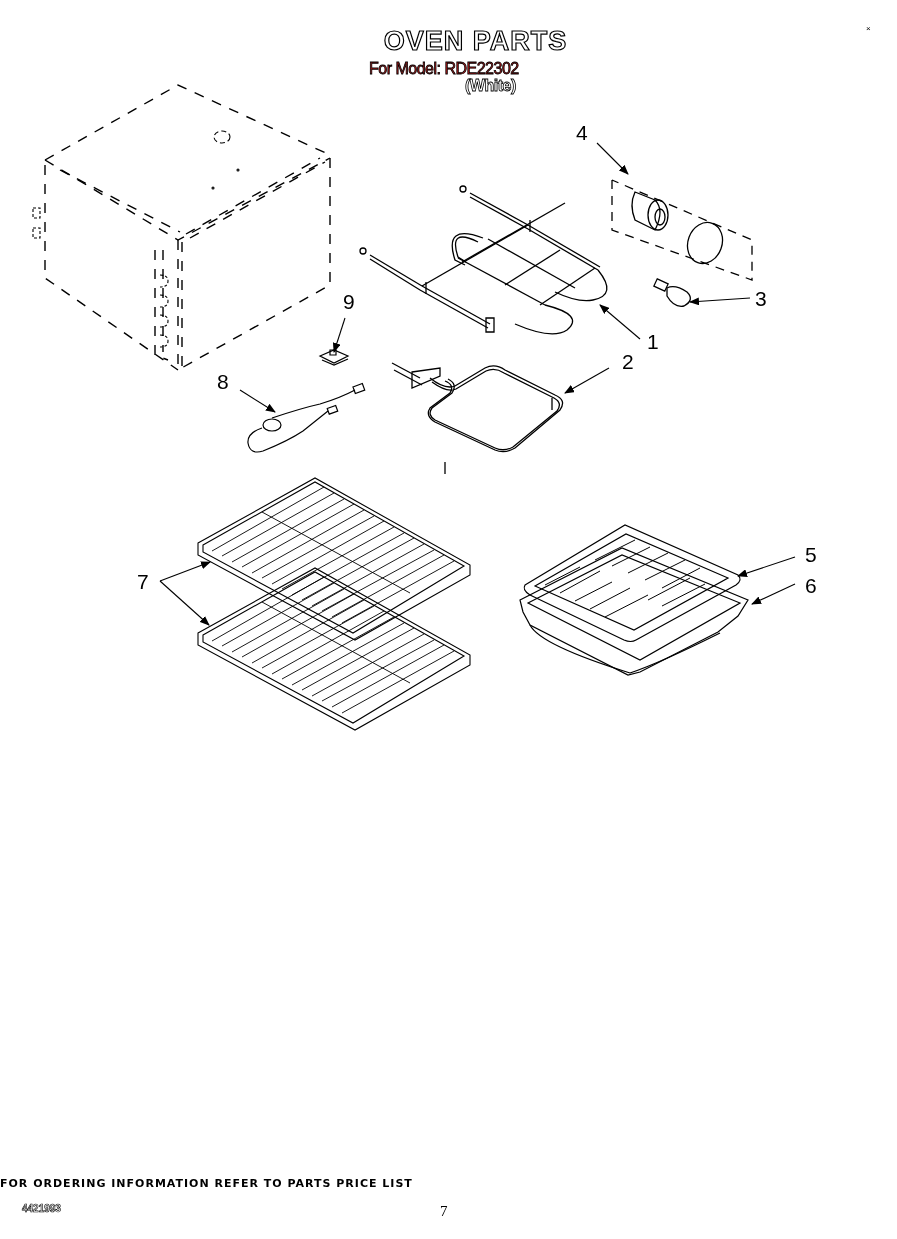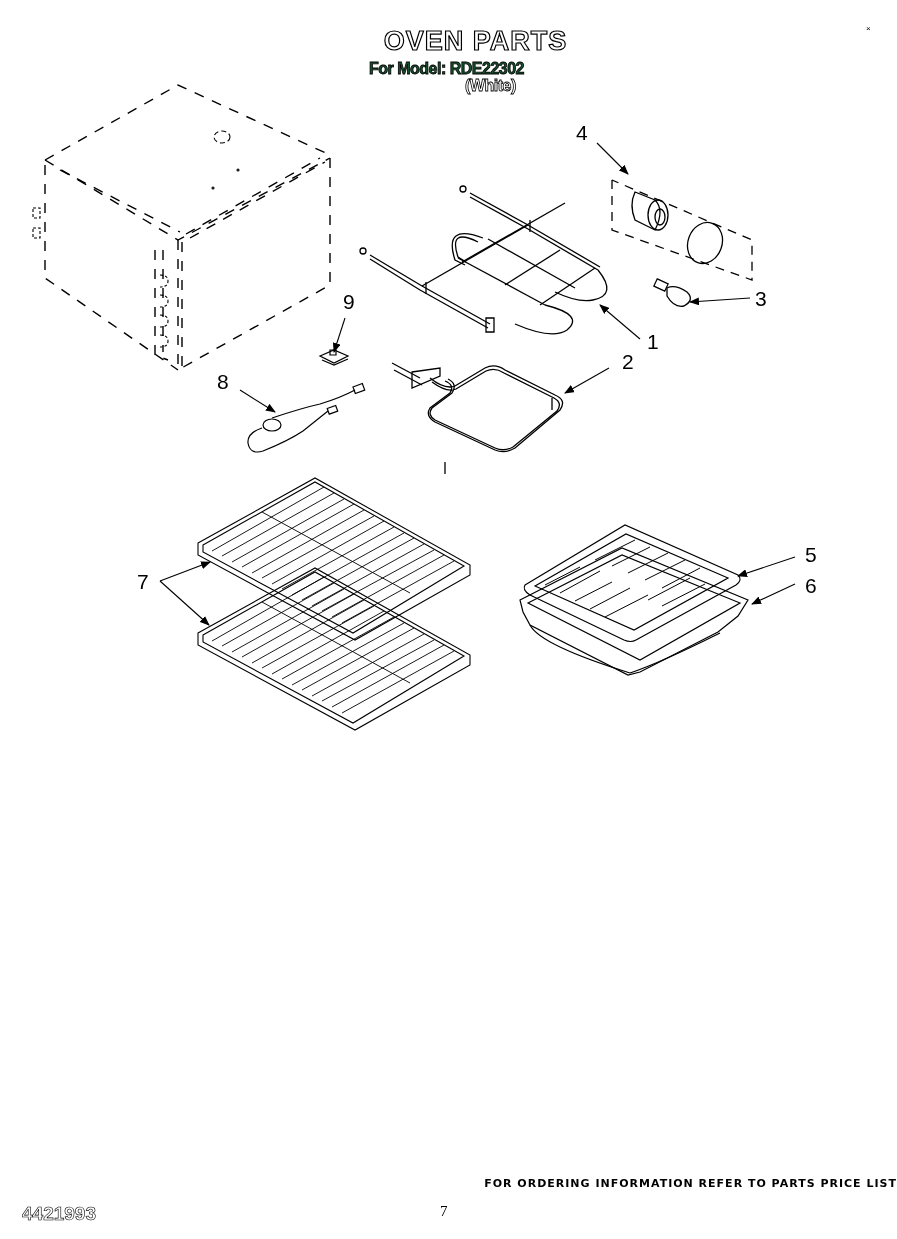--- a/index.html
+++ b/index.html
@@ -4,36 +4,36 @@
   <style>
     html, body { margin: 0; padding: 0; background: #ffffff; }
     body { width: 897px; height: 1239px; position: relative; overflow: hidden; font-family: "Liberation Sans", sans-serif; color: #000; }
     .title {
       position: absolute; left: 0; width: 897px; top: 26px; text-align: center;
       font-family: "Liberation Sans", sans-serif; font-size: 27px; font-weight: bold;
       color: #fff; -webkit-text-stroke: 1.2px #000; letter-spacing: 1px; padding-left: 27px;
     }
     .model {
       position: absolute; left: 369px; top: 60px;
-      font-family: "Liberation Sans Narrow", "Liberation Sans", sans-serif; font-size: 16px; font-weight: bold;
-      color: #14532d; -webkit-text-stroke: 0.8px #000; letter-spacing: -0.5px;
+      font-family: "Liberation Sans Narrow", "Liberation Sans", sans-serif; font-size: 16px; font-weight: normal;
+      color: #b91c1c; -webkit-text-stroke: 0.8px #000; letter-spacing: -0.5px;
     }
     .color {
       position: absolute; left: 465px; top: 77px;
       font-family: "Liberation Sans", sans-serif; font-size: 16px; font-weight: bold;
       color: #fff; -webkit-text-stroke: 0.8px #000; letter-spacing: -0.5px;
     }
     .diagram { position: absolute; left: 0; top: 0; width: 897px; height: 1239px; }
     .callout { position: absolute; font-family: "Liberation Sans", sans-serif; font-size: 21px; color: #000; }
     .footer-note {
-      position: absolute; left: 0; width: 897px; top: 1177px; text-align: right;
+      position: absolute; left: 0; width: 897px; top: 1177px; text-align: left;
       font-family: "DejaVu Sans", sans-serif; font-size: 11px; font-weight: bold; letter-spacing: 1px;
     }
     .page-num { position: absolute; left: 440px; top: 1203px; font-family: "Liberation Serif", serif; font-size: 15px; }
-    .doc-id { position: absolute; left: 22px; top: 1203px; font-family: "Liberation Sans", sans-serif; font-size: 19px; font-weight: bold; color: #fff; -webkit-text-stroke: 0.6px #000; }
+    .doc-id { position: absolute; left: 22px; top: 1203px; font-family: "Liberation Sans", sans-serif; font-size: 10px; font-weight: bold; color: #fff; -webkit-text-stroke: 0.6px #000; }
     .corner-mark { position: absolute; left: 866px; top: 24px; font-size: 8px; }
     svg line, svg path, svg polyline, svg polygon, svg ellipse, svg circle, svg rect { vector-effect: non-scaling-stroke; }
   </style>
 </head>
 <body>
 
 <div class="title">OVEN PARTS</div>
 <div class="model">For Model: RDE22302</div>
 <div class="color">(White)</div>
 <div class="corner-mark">×</div>

